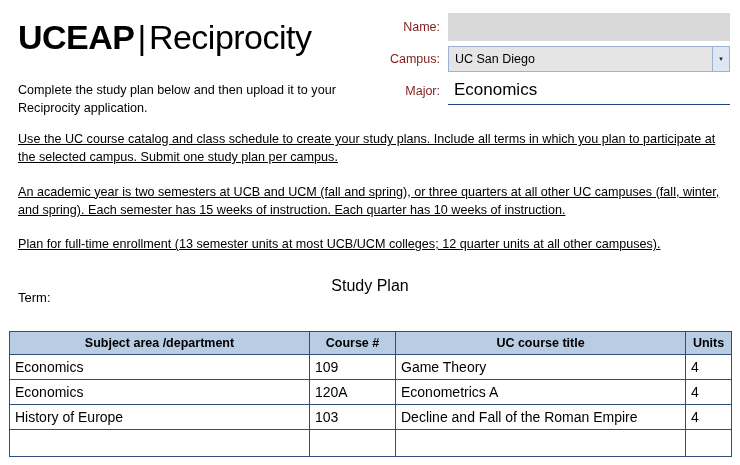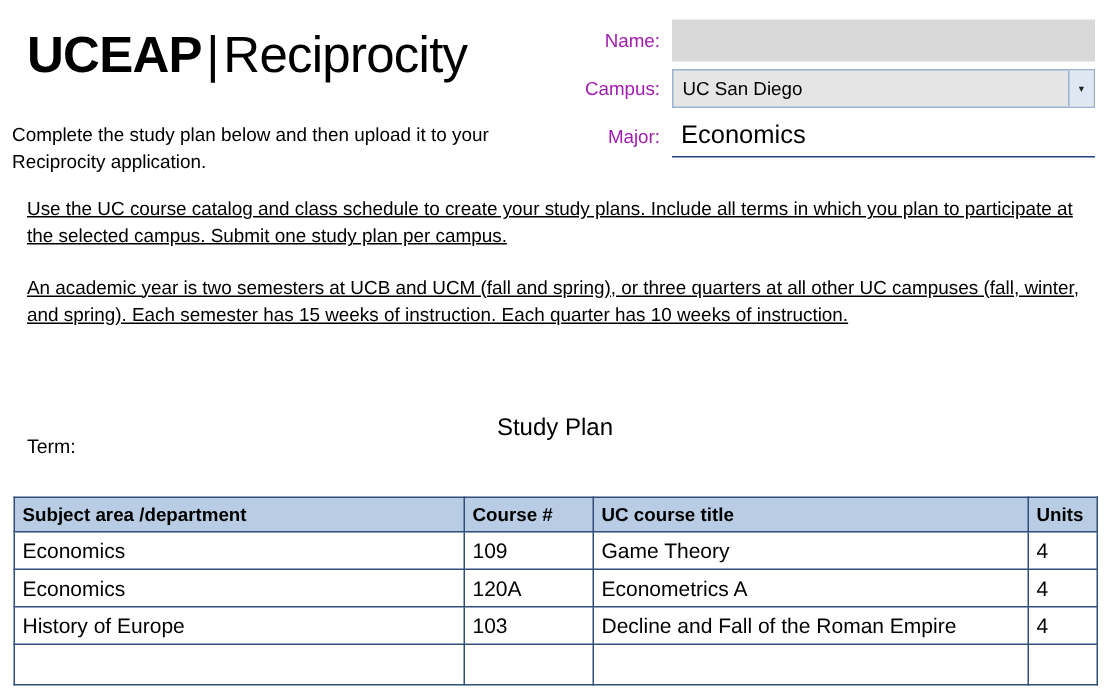--- a/index.html
+++ b/index.html
@@ -49,21 +49,21 @@
     display: flex;
     align-items: center;
     margin-bottom: 6px;
     height: 26px;
   }
   .field-label {
     width: 70px;
     text-align: right;
     font-size: 12.5px;
     padding-right: 8px;
-    color: #a21caf;
+    color: #7f1d1d;
     flex: none;
   }
   .field-box {
     flex: 1;
     height: 24px;
     box-sizing: border-box;
   }
   .name-box {
     background: #d9d9d9;
     border: none;
@@ -99,21 +99,21 @@
     padding-left: 6px;
     height: 28px;
     line-height: 26px;
     white-space: nowrap;
     overflow: hidden;
   }
 
   
   .intro {
     position: absolute;
-    left: 8px;
+    left: 18px;
     top: 82px;
     width: 330px;
     font-size: 12.6px;
     line-height: 1.42;
   }
   .paragraphs {
     position: absolute;
     left: 18px;
     top: 130px;
     width: 706px;
@@ -180,21 +180,21 @@
     table-layout: fixed;
   }
   table.plan th, table.plan td {
     border: 1px solid #2f4f7a;
     font-size: 13.5px;
     height: 24px;
     padding: 0 5px;
   }
   table.plan th {
     background: #b8cce4;
-    text-align: left;
+    text-align: center;
     font-weight: bold;
     font-size: 12.5px;
     height: 22px;
   }
   table.plan td {
     background: #ffffff;
     font-size: 14px;
     vertical-align: middle;
   }
   .col-subject { width: 300px; }
@@ -228,20 +228,21 @@
       <div class="field-box major-box">Economics</div>
     </div>
   </div>
 </div>
 
 <div class="intro">Complete the study plan below and then upload it to your Reciprocity application.</div>
 
 <div class="paragraphs">
   <p>Use the UC course catalog and class schedule to create your study plans.  Include all terms in which you plan to participate at the selected campus.  Submit one study plan per campus.</p>
   <p>An academic year is two semesters at UCB and UCM (fall and spring), or three quarters at all other UC campuses (fall, winter, and spring).  Each semester has 15 weeks of instruction.  Each quarter has 10 weeks of instruction.</p>
+  <p>Plan for full-time enrollment (13 semester units at most UCB/UCM colleges; 12 quarter units at all other campuses).</p>
 </div>
 
 <div class="plan-title">Study Plan</div>
 
 <div class="term-row">
   <div class="term-label">Term:</div>
 </div>
 
 <table class="plan">
   <colgroup>

